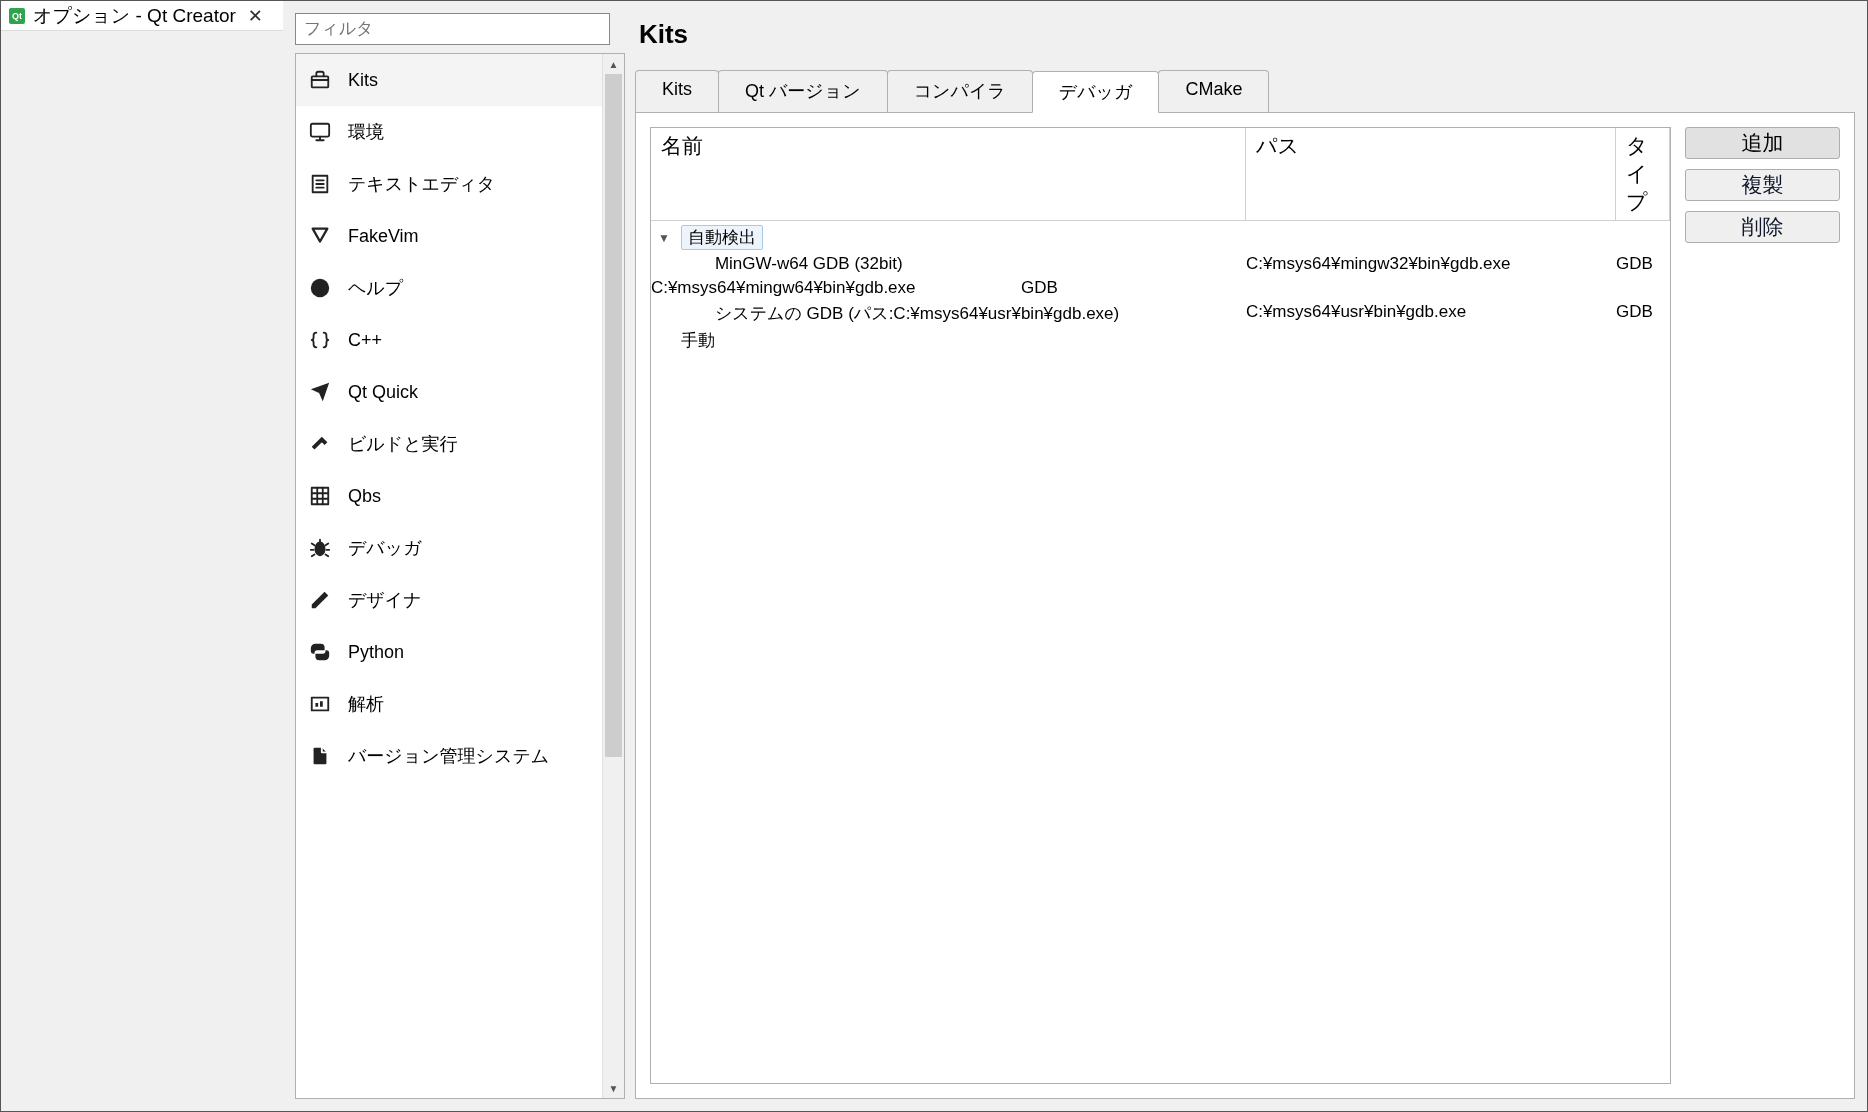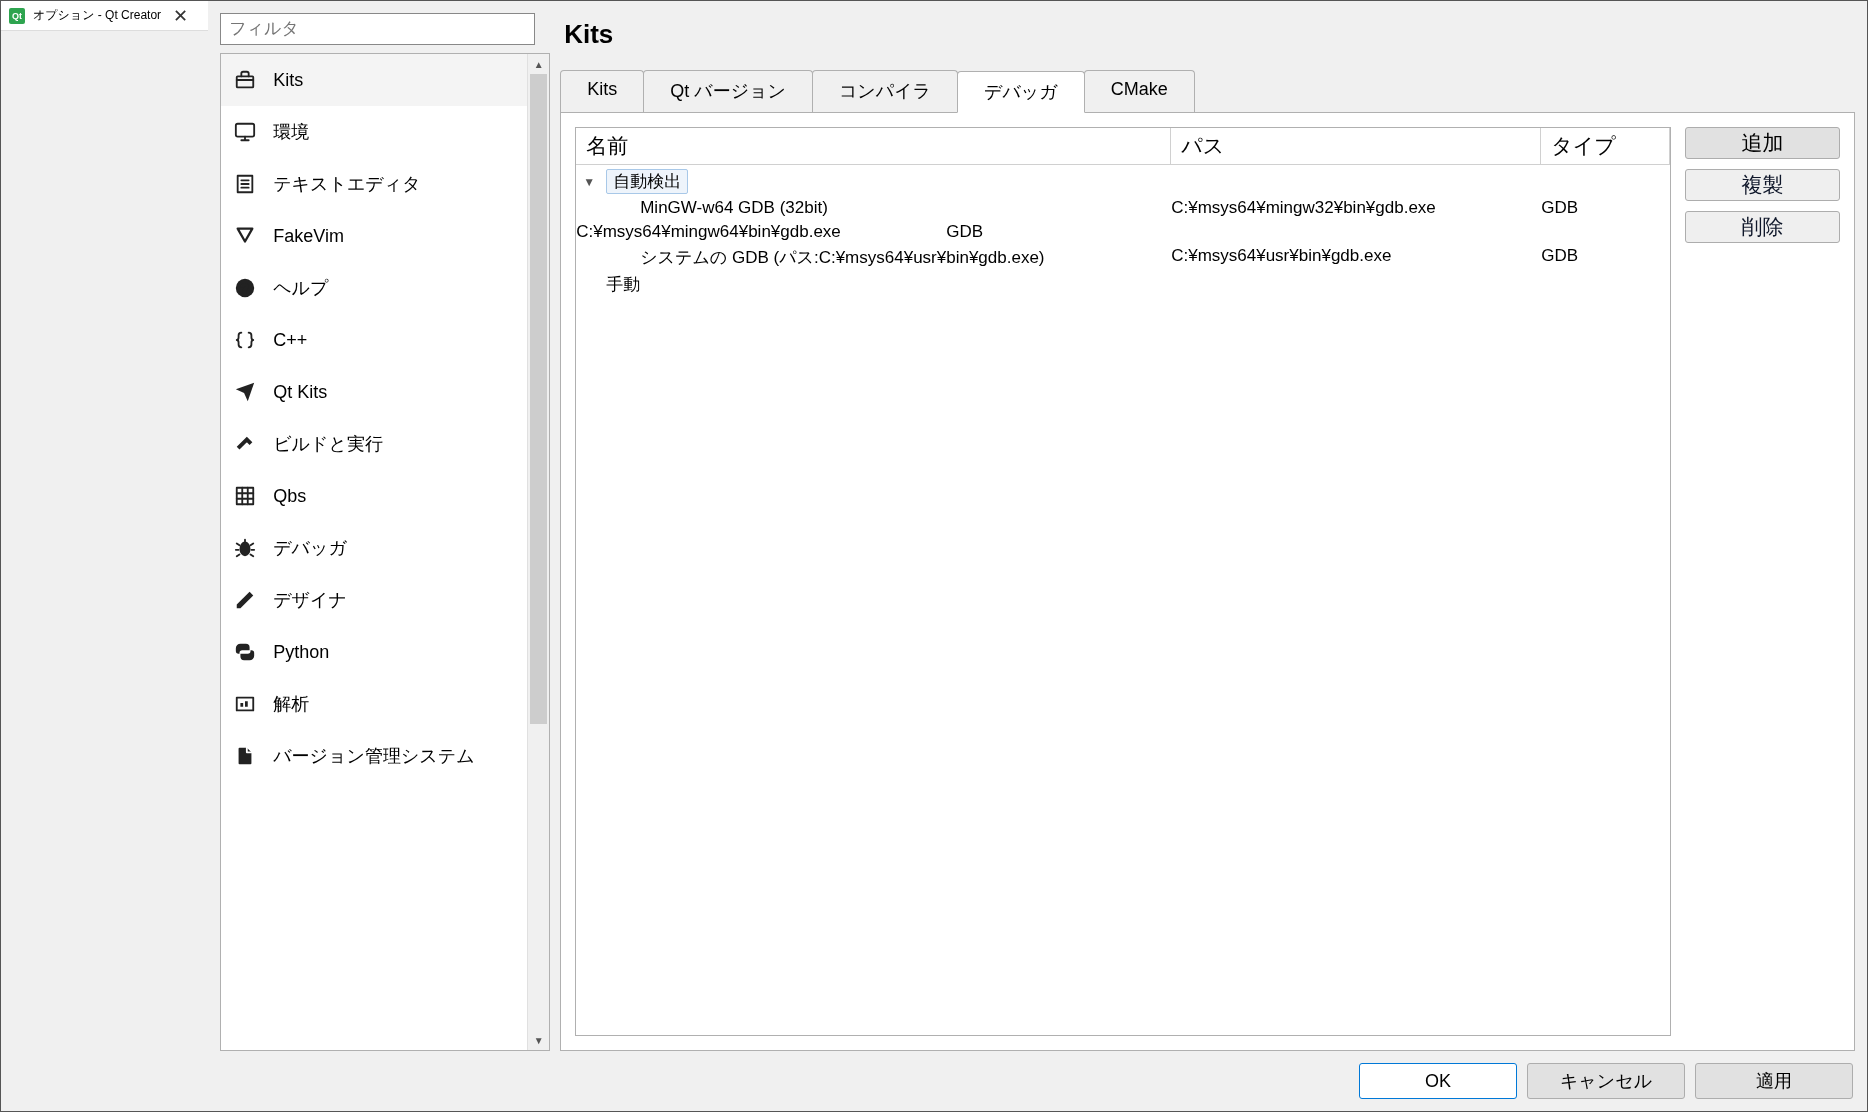--- a/index.html
+++ b/index.html
@@ -1,20 +1,20 @@
 <!DOCTYPE html>
 <html><head>
 <meta charset="utf-8">
 <style>
   * { box-sizing: border-box; font-family: "Yu Gothic UI", "Meiryo", "Segoe UI", sans-serif; }
   body { margin: 0; background: #fff; font-size: 14px; color: #000; }
   .window { width: 1868px; height: 1112px; border: 1px solid #555; background: #f0f0f0; display: flex; flex-direction: row; transform-origin: top left; }
   .titlebar { height: 30px; background: #fff; display: flex; align-items: center; padding: 0 8px; border-bottom: 1px solid #ddd; }
   .titlebar .logo { width: 16px; height: 16px; background: #2ea44f; border-radius: 2px; margin-right: 8px; display:flex; align-items:center; justify-content:center; color:#fff; font-size:9px; font-weight:bold;}
-  .titlebar .title { font-size: 12px; }
+  .titlebar .title { font-size: 19px; }
   .titlebar .close { margin-left: auto; font-size: 18px; color: #333; padding: 0 12px; cursor: default;}
   .body { flex: 1; display: flex; flex-direction: column; padding: 12px; gap: 8px; min-height: 0;}
   .main-row { flex: 1; display: flex; gap: 10px; min-height:0;}
   .left-col { width: 330px; display: flex; flex-direction: column; }
   .filter-input { width: 315px; height: 32px; border: 1px solid #888; padding: 2px 8px; font-size: 17px; color: #ec4899; background:#fff; margin-bottom:8px;}
   .sidebar-wrap { flex:1; display:flex; border: 1px solid #b0b0b0; background: #fff; min-height:0;}
   .sidebar { flex:1; overflow-y: auto; }
   .sidebar-scroll { width: 22px; background: #f0f0f0; border-left:1px solid #e0e0e0; display:flex; flex-direction:column;}
   .scroll-arrow { height: 20px; display:flex; align-items:center; justify-content:center; color:#555; font-size:10px;}
   .scroll-track { flex:1; position:relative;}
@@ -120,21 +120,21 @@
                   </svg>
                 </span>
                 <span>C++</span>
               </div>
               <div class="sidebar-item">
                 <span class="sidebar-icon">
                   <svg width="22" height="22" viewBox="0 0 24 24" fill="none" stroke="currentColor" stroke-width="2" stroke-linecap="round" stroke-linejoin="round">
                     <path d="M22 2L11 13M22 2l-7 20-4-9-9-4 20-7z" fill="currentColor" stroke="none"></path>
                   </svg>
                 </span>
-                <span>Qt Kits</span>
+                <span>Qt Quick</span>
               </div>
               <div class="sidebar-item">
                 <span class="sidebar-icon">
                   <svg width="22" height="22" viewBox="0 0 24 24" fill="none" stroke="currentColor" stroke-width="2" stroke-linecap="round" stroke-linejoin="round">
                     <path d="M14 4l6 6-3 3-6-6zM11 7L3 15l3 3 8-8" fill="currentColor" stroke="none"></path>
                   </svg>
                 </span>
                 <span>ビルドと実行</span>
               </div>
               <div class="sidebar-item">
@@ -259,20 +259,15 @@
           <div class="side-buttons">
             <div class="btn">追加</div>
             <div class="btn disabled">複製</div>
             <div class="btn disabled">削除</div>
           </div>
         </div>
       </div>
 
     </div>
 
-    <div class="footer">
-      <div class="btn primary">OK</div>
-      <div class="btn">キャンセル</div>
-      <div class="btn">適用</div>
-    </div>
   </div>
 
 </div>
 
 </body></html>

